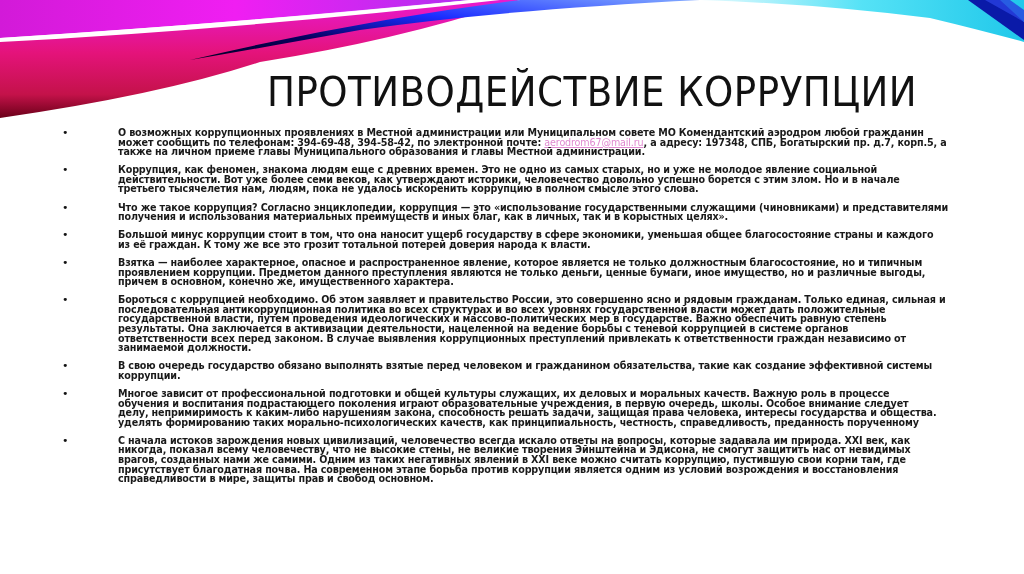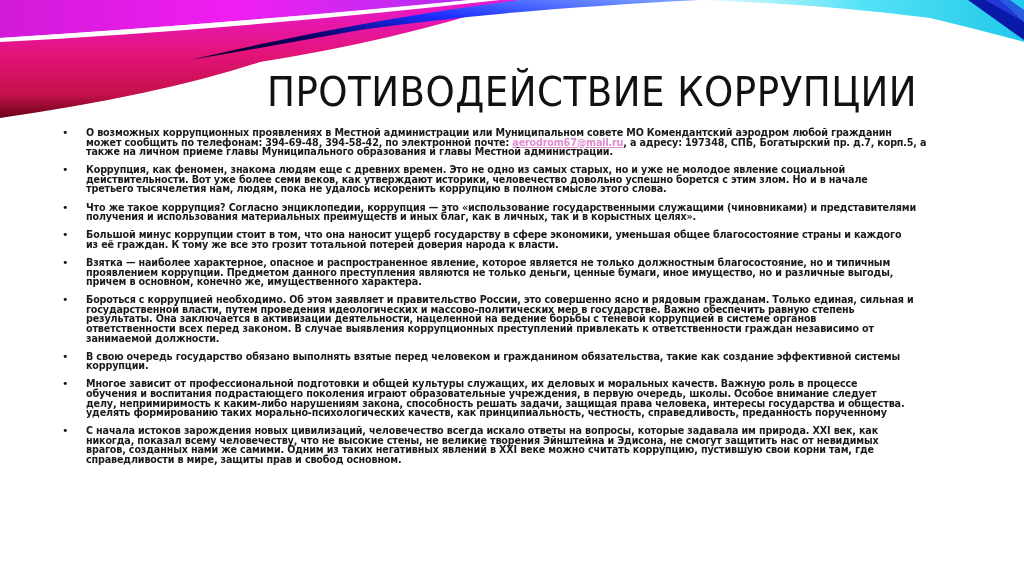--- a/index.html
+++ b/index.html
@@ -21,22 +21,22 @@
     }
     .item { position: relative; padding-left: 26px; margin-bottom: 8.5px; }
     .bullet {
       position: absolute; left: 2px; top: 0; font-size: 11px; line-height: 9.6px; color: #111;
     }
     .text {
       font-family: "DejaVu Sans", sans-serif; font-weight: bold;
       font-size: 9.6px; line-height: 9.6px; color: #1a1a1a;
       letter-spacing: -0.15px;
     }
-    .text .line { display: block; white-space: nowrap; transform-origin: left center; }
-    .email { color: #e08ad0; text-decoration: underline; font-weight: bold; }
+    .text .line { display: block; white-space: nowrap; transform-origin: left center; margin-left: 32px; }
+    .email { color: #e08ad0; text-decoration: underline; font-weight: normal; }
   </style>
 </head>
 <body>
 
 <svg class="banner" viewBox="0 0 1024 130" width="1024" height="130">
   <defs>
     <linearGradient id="gMag" x1="0" y1="0" x2="1" y2="0">
       <stop offset="0" stop-color="#d21ad8"></stop>
       <stop offset="0.5" stop-color="#f01ef2"></stop>
       <stop offset="1" stop-color="#b030f0"></stop>
@@ -118,20 +118,21 @@
       <span class="line">Взятка — наиболее характерное, опасное и распространенное явление, которое является не только должностным благосостояние, но и типичным</span>
       <span class="line">проявлением коррупции. Предметом данного преступления являются не только деньги, ценные бумаги, иное имущество, но и различные выгоды,</span>
       <span class="line">причем в основном, конечно же, имущественного характера.</span>
     </div>
   </div>
 
   <div class="item">
     <span class="bullet">•</span>
     <div class="text">
       <span class="line">Бороться с коррупцией необходимо. Об этом заявляет и правительство России, это совершенно ясно и рядовым гражданам.  Только единая, сильная и</span>
+      <span class="line">последовательная антикоррупционная политика во всех структурах и во всех уровнях государственной власти может дать положительные</span>
       <span class="line">государственной власти, путем проведения идеологических и массово-политических мер в государстве. Важно  обеспечить равную степень</span>
       <span class="line">результаты.   Она заключается в активизации деятельности, нацеленной на ведение борьбы с теневой коррупцией в системе органов</span>
       <span class="line">ответственности всех перед законом. В случае выявления коррупционных преступлений привлекать к ответственности  граждан независимо от</span>
       <span class="line">занимаемой должности.</span>
     </div>
   </div>
 
   <div class="item">
     <span class="bullet">•</span>
     <div class="text">
@@ -149,17 +150,18 @@
       <span class="line">уделять  формированию таких  морально-психологических качеств, как   принципиальность, честность, справедливость, преданность порученному</span>
     </div>
   </div>
 
   <div class="item">
     <span class="bullet">•</span>
     <div class="text">
       <span class="line">С начала истоков  зарождения новых цивилизаций, человечество всегда искало ответы на вопросы, которые задавала им природа. XXI век, как</span>
       <span class="line">никогда, показал всему человечеству, что не высокие стены, не великие творения Эйнштейна и Эдисона, не смогут защитить нас от невидимых</span>
       <span class="line">врагов, созданных нами же самими.   Одним из таких негативных явлений в XXI веке можно считать коррупцию, пустившую  свои корни там, где</span>
+      <span class="line">присутствует благодатная почва. На современном этапе борьба против коррупции является одним из условий возрождения и восстановления</span>
       <span class="line">справедливости в мире, защиты прав и свобод  основном.</span>
     </div>
   </div>
 
 </div>
 
 </body></html>

